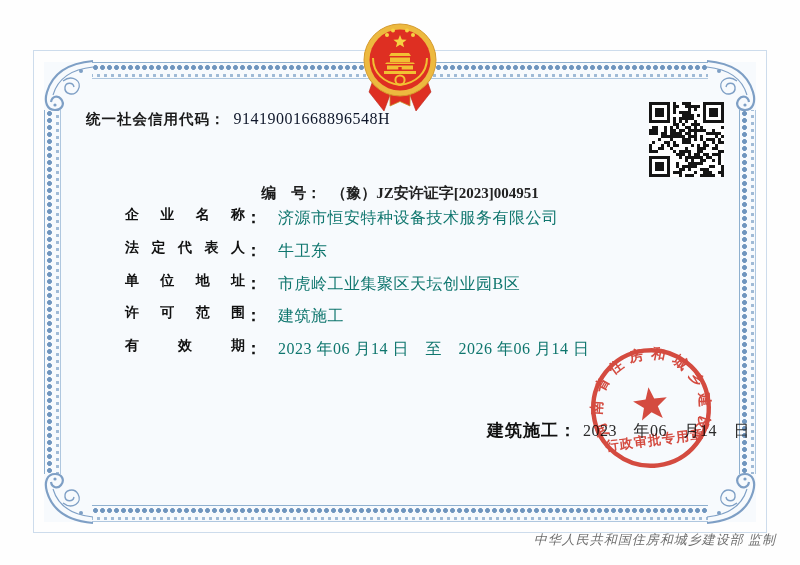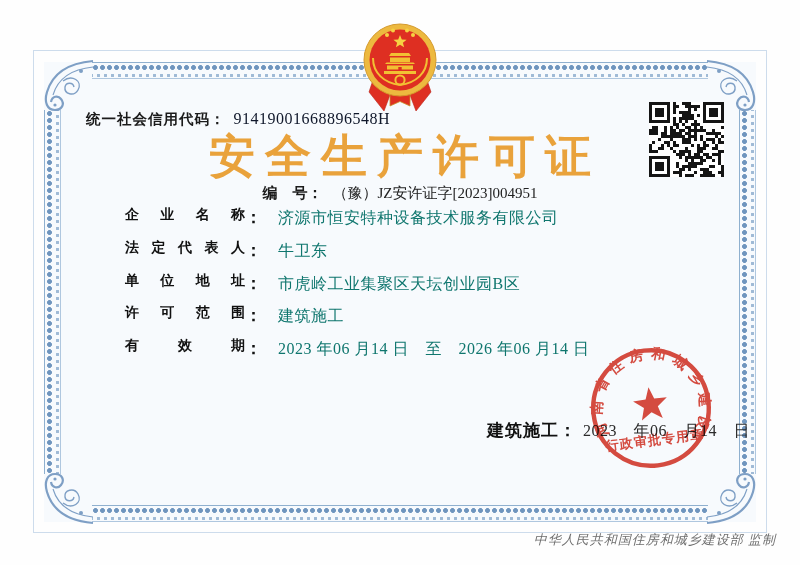--- a/index.html
+++ b/index.html
@@ -52,21 +52,21 @@
   .credit-row{position:absolute;left:86px;top:110px;white-space:nowrap;}
   .credit-label{font-weight:bold;font-size:14.5px;color:#1b1b1b;letter-spacing:1px;}
   .credit-value{font-family:"Liberation Serif", serif;font-size:16px;color:#0f172a;margin-left:8px;letter-spacing:.5px;}
   .cert-title{
     position:absolute;left:0;right:0;top:126px;text-align:center;
     font-size:46px;font-weight:bold;letter-spacing:10px;text-indent:10px;
     color:#e9a23b;
   }
   .serial-row{position:absolute;left:0;right:0;top:184px;text-align:center;white-space:nowrap;}
   .serial-label{font-weight:bold;font-size:15px;color:#1b1b1b;}
-  .serial-value{font-family:"Liberation Serif", serif;font-size:15px;color:#222;margin-left:10px;}
+  .serial-value{font-family:"Liberation Serif", serif;font-size:15px;color:#222;margin-left:10px;font-weight:bold;}
 
   
   .fields{position:absolute;left:125px;top:206px;}
   .frow{height:32.8px;white-space:nowrap;}
   .flabel{
     display:inline-block;width:120px;vertical-align:top;
     text-align:justify;text-align-last:justify;
     font-weight:bold;font-size:14px;color:#111;
   }
   .fcolon{font-weight:bold;font-size:17px;color:#111;}
@@ -412,21 +412,20 @@
         <rect x="60" y="6" width="9" height="9" fill="#151515"></rect>
         <rect x="0" y="54" width="21" height="21" fill="#151515"></rect>
         <rect x="3" y="57" width="15" height="15" fill="#ffffff"></rect>
         <rect x="6" y="60" width="9" height="9" fill="#151515"></rect>
       </svg></div>
 
   <div class="credit-row">
     <span class="credit-label">统一社会信用代码：</span><span class="credit-value">91419001668896548H</span>
   </div>
 
-  <div class="cert-title">安全生产许可证</div>
 
   <div class="serial-row">
     <span class="serial-label">编　号：</span><span class="serial-value">（豫）JZ安许证字[2023]004951</span>
   </div>
 
   <div class="fields">
     <div class="frow">
       <span class="flabel">企业名称</span><span class="fcolon">：</span><span class="fvalue">济源市恒安特种设备技术服务有限公司</span>
     </div>
     <div class="frow">

